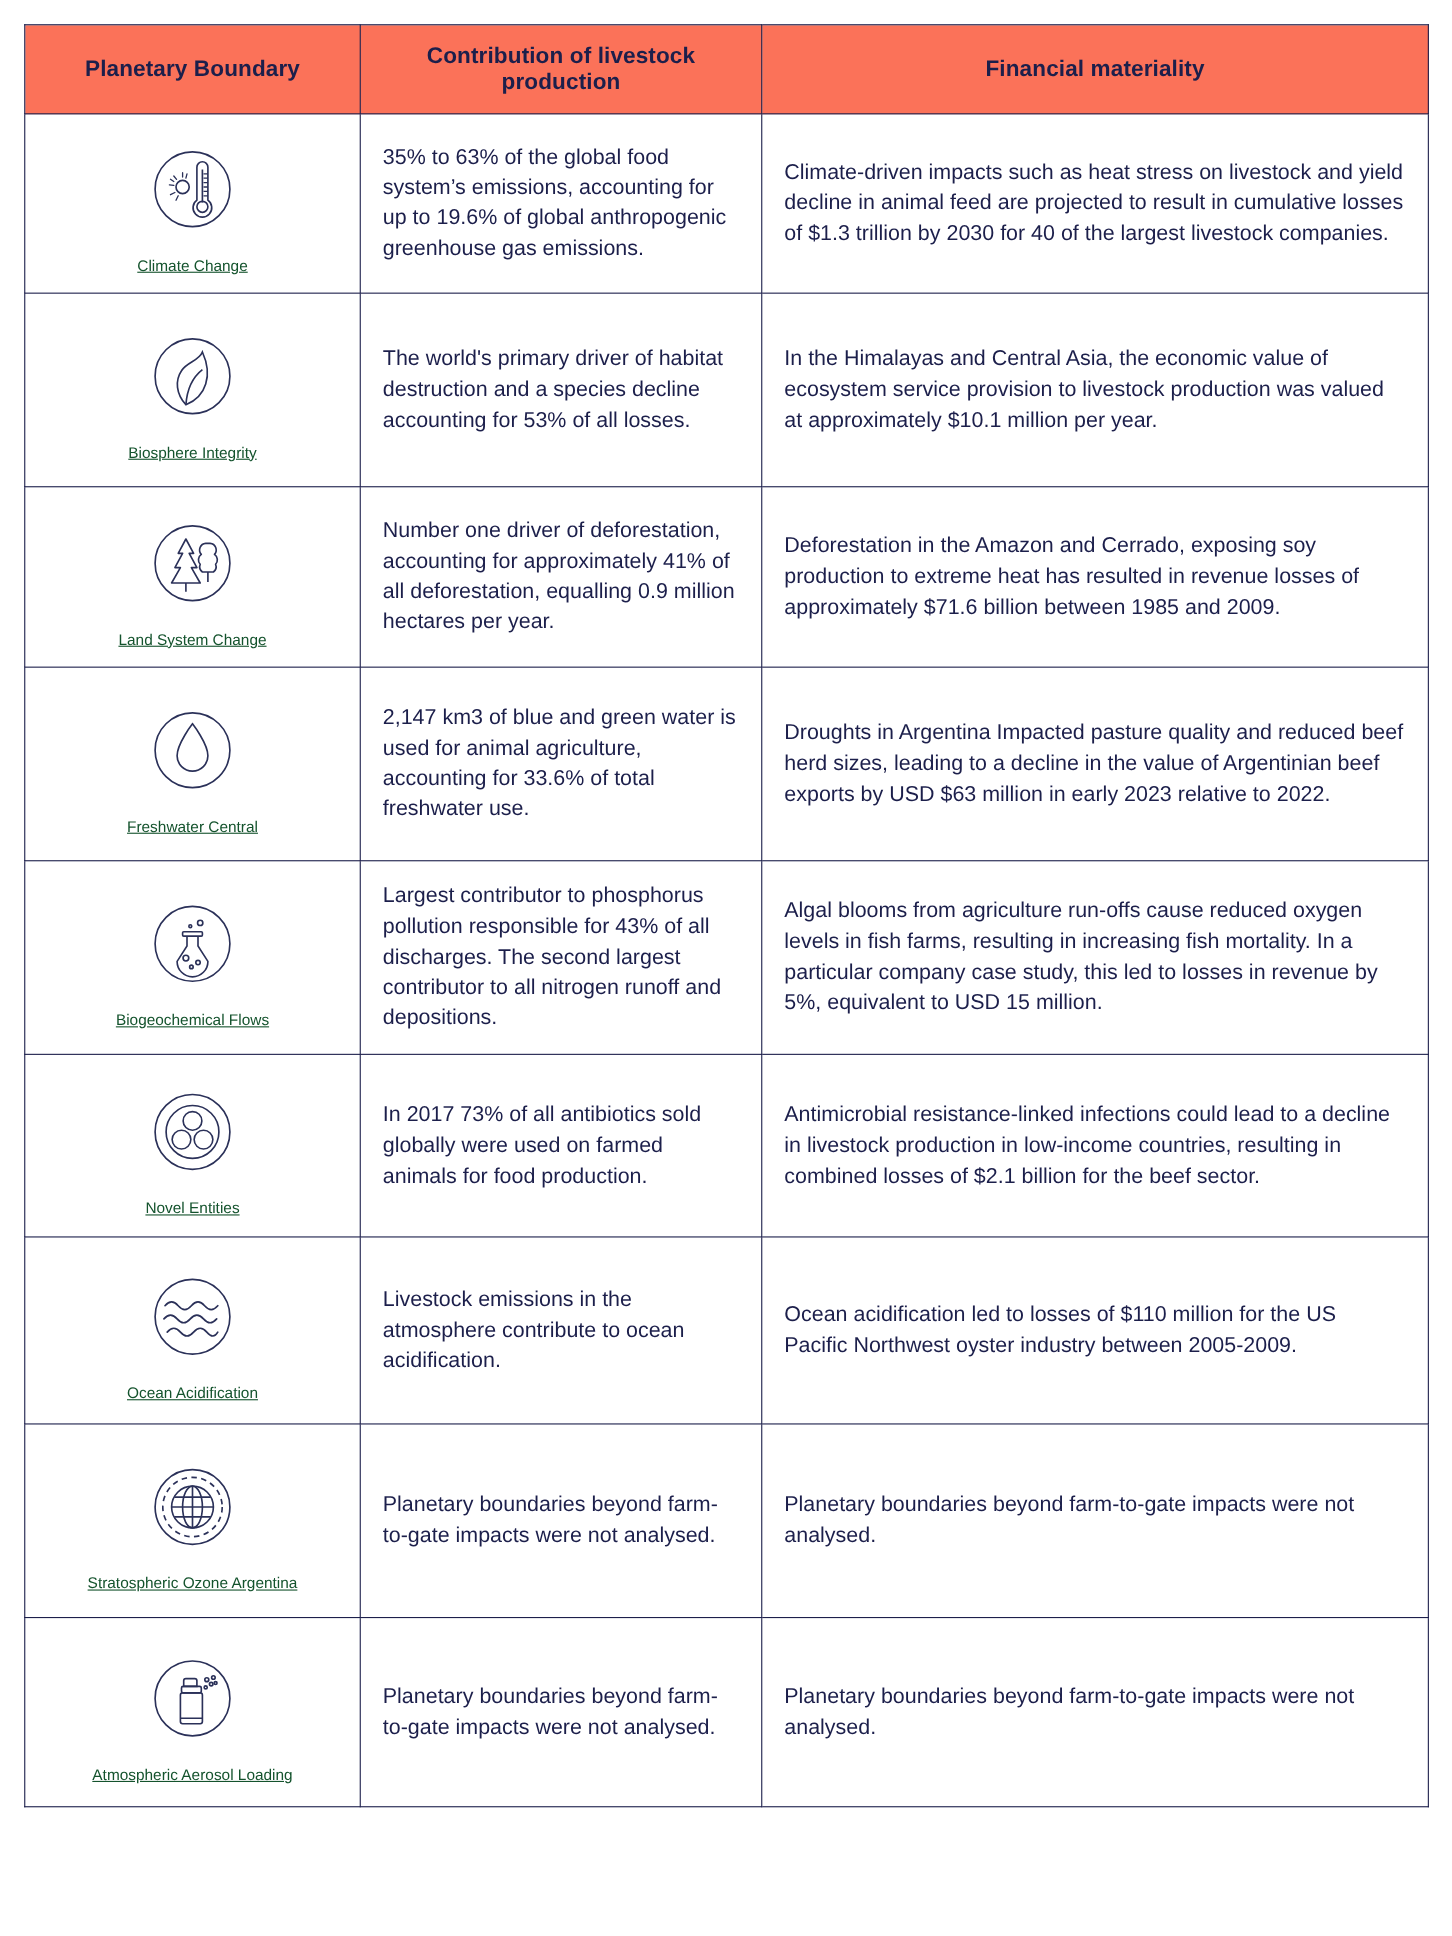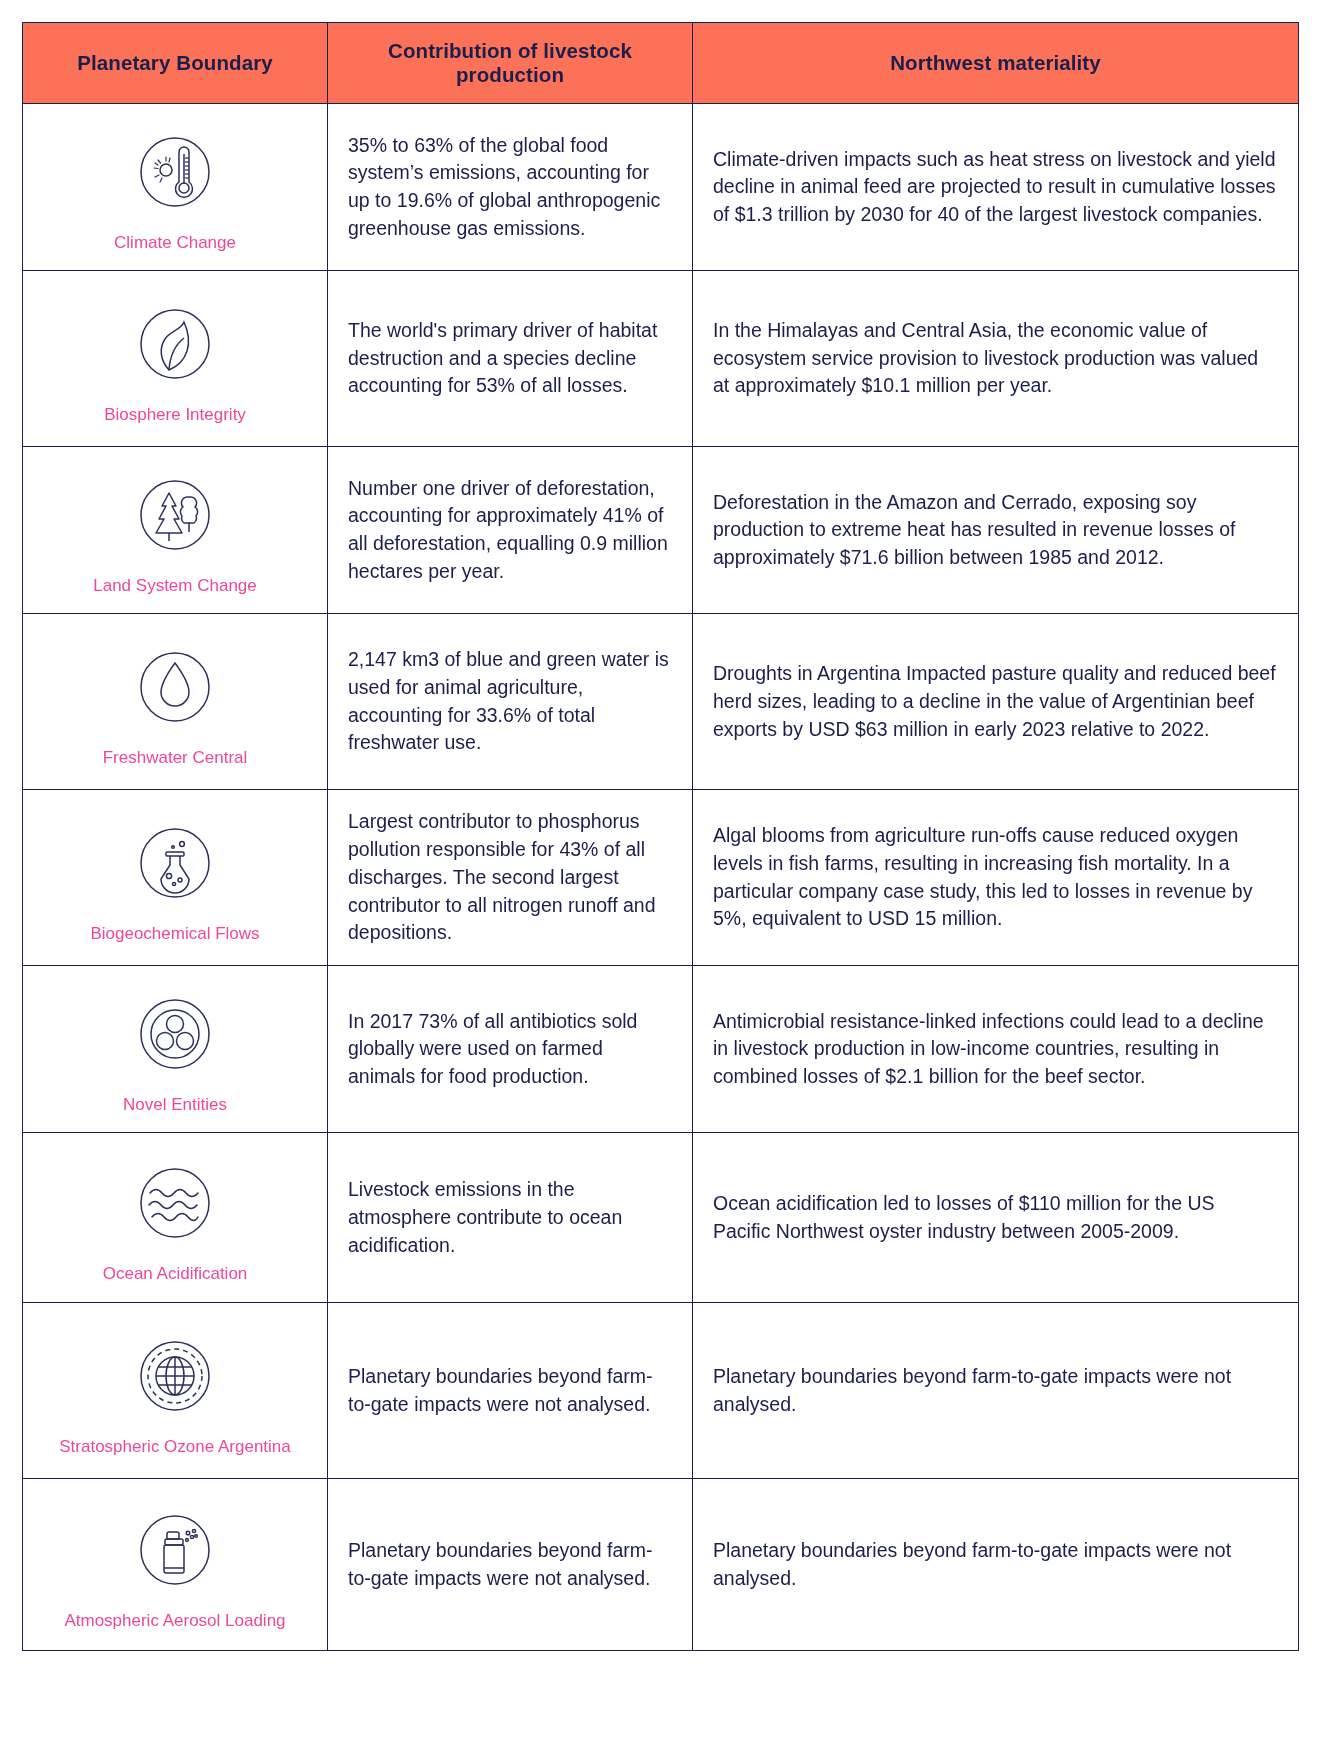--- a/index.html
+++ b/index.html
@@ -60,24 +60,25 @@
   .icon-wrap {
     display: block;
     margin: 0 auto 4px auto;
     width: 100px;
     height: 100px;
   }
   .icon-wrap svg { display: block; width: 100px; height: 100px; }
 
   .boundary-label {
     display: block;
-    font-size: 17px;
+    font-size: 14px;
     line-height: 1.3;
     margin-top: 10px;
-    color: #ec4899;
+    color: #14532d;
+    text-decoration: underline;
   }
 
   
   tr.r0 { height: 158px; }
   tr.r1 { height: 176px; }
   tr.r2 { height: 164px; }
   tr.r3 { height: 176px; }
   tr.r4 { height: 176px; }
   tr.r5 { height: 166px; }
   tr.r6 { height: 170px; }
@@ -91,21 +92,21 @@
 <table class="pb-table">
   <colgroup>
     <col class="c-boundary">
         <col class="c-contrib">
         <col class="c-fin">
   </colgroup>
   <thead>
     <tr>
       <th>Planetary Boundary</th>
       <th>Contribution of livestock production</th>
-      <th>Northwest materiality</th>
+      <th>Financial materiality</th>
     </tr>
   </thead>
   <tbody>
 
     <tr class="r0">
       <td class="boundary-cell">
         <span class="icon-wrap">
           <svg viewBox="0 0 100 100" fill="none" stroke="#2b3159" stroke-width="1.5">
             <circle cx="50" cy="50" r="34"></circle>
             <path d="M54 30a5 5 0 0110 0v30a8.5 8.5 0 11-10 0z"></path>
@@ -159,21 +160,21 @@
             <circle cx="50" cy="50" r="34"></circle>
             <path d="M44 28l7 13h-4l7 13h-5l8 14H31l8-14h-5l7-13h-4z"></path>
             <line x1="44" y1="68" x2="44" y2="76"></line>
             <path d="M66 32a6 6 0 014 10 6 6 0 011 9 6 6 0 01-2 7H59a6 6 0 01-2-7 6 6 0 011-9 6 6 0 014-10z"></path>
             <line x1="64" y1="58" x2="64" y2="67"></line>
           </svg>
         </span>
         <span class="boundary-label">Land System Change</span>
       </td>
       <td class="text-cell">Number one driver of deforestation, accounting for approximately 41% of all deforestation, equalling 0.9 million hectares per year.</td>
-      <td class="text-cell">Deforestation in the Amazon and Cerrado, exposing soy production to extreme heat has resulted in revenue losses of approximately $71.6 billion between 1985 and 2012.</td>
+      <td class="text-cell">Deforestation in the Amazon and Cerrado, exposing soy production to extreme heat has resulted in revenue losses of approximately $71.6 billion between 1985 and 2009.</td>
     </tr>
 
     <tr class="r3">
       <td class="boundary-cell">
         <span class="icon-wrap">
           <svg viewBox="0 0 100 100" fill="none" stroke="#2b3159" stroke-width="1.5">
             <circle cx="50" cy="50" r="34"></circle>
             <path d="M50 26c0 0 14 18 14 29a14 14 0 11-28 0c0-11 14-29 14-29z"></path>
           </svg>
         </span>

